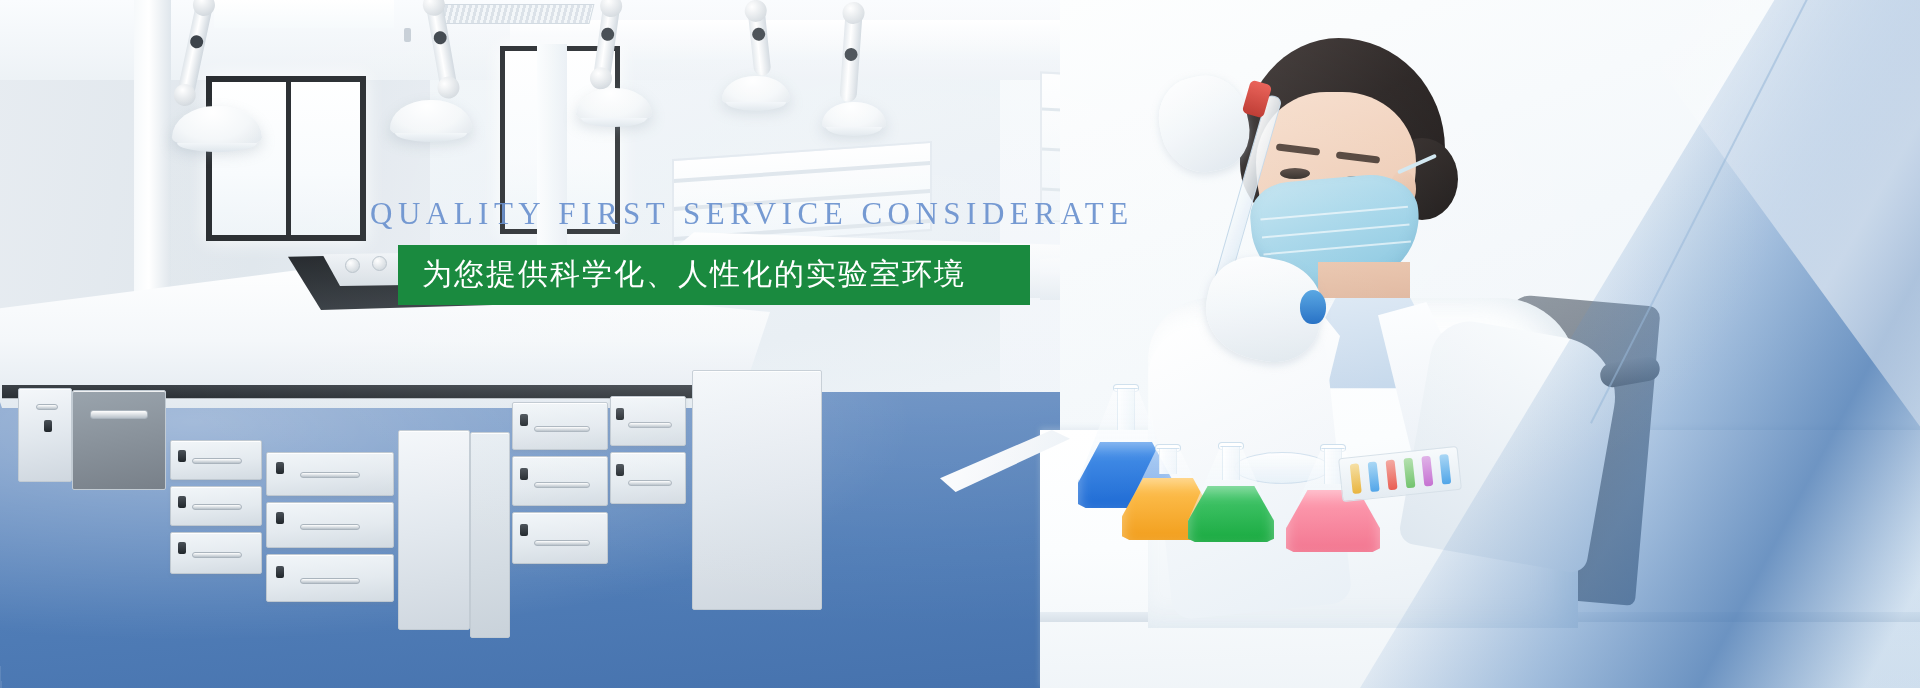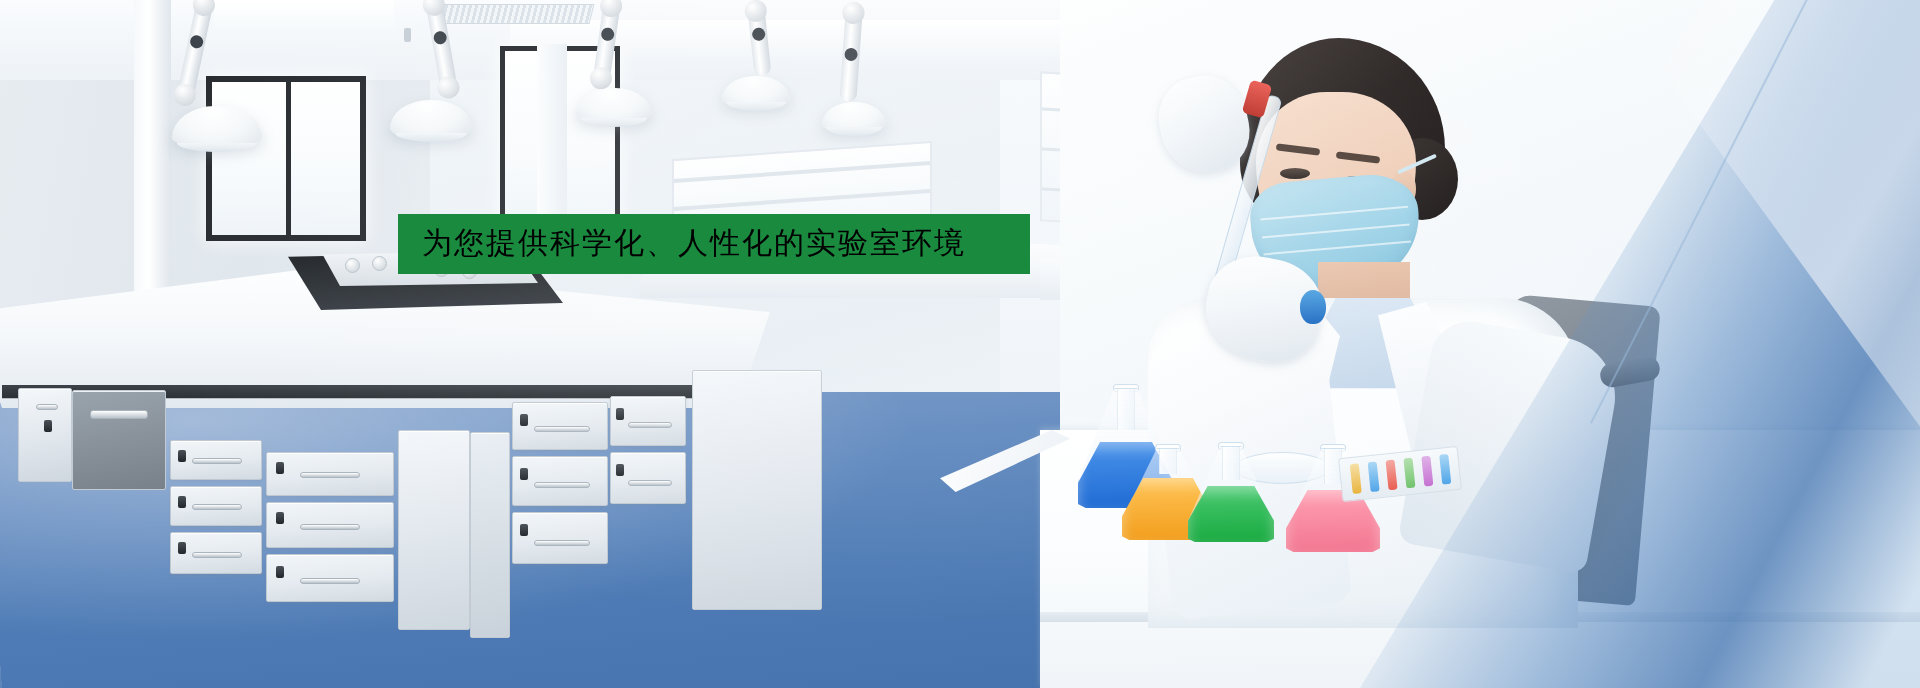--- a/index.html
+++ b/index.html
@@ -433,21 +433,21 @@
     letter-spacing:2px;
     line-height:1.08;
     white-space:nowrap;
     text-shadow:0 1px 2px rgba(255,255,255,.55);
   }
   .headline .gap { display:inline-block; width:22px; }
   .subbar {
     margin-top:16px;
     margin-left:28px;
     background:#1a8a3f;
-    color:#000000;
+    color:#ffffff;
     font-size:30px;
     letter-spacing:2px;
     padding:14px 24px 16px 24px;
     line-height:1;
     white-space:nowrap;
     display:block;
   }
 
   
   .vignette {
@@ -679,18 +679,19 @@
     </div>
 
     <div class="wedge"></div>
     <div class="wedge2"></div>
     <div class="wedge-line"></div>
 
     <div class="vignette"></div>
   </div>
 
   <div class="copy">
+    <div class="eyebrow">QUALITY FIRST SERVICE CONSIDERATE</div>
 
 
     <div class="subbar">为您提供科学化、人性化的实验室环境</div>
   </div>
 
 </div>
 
 </body></html>

